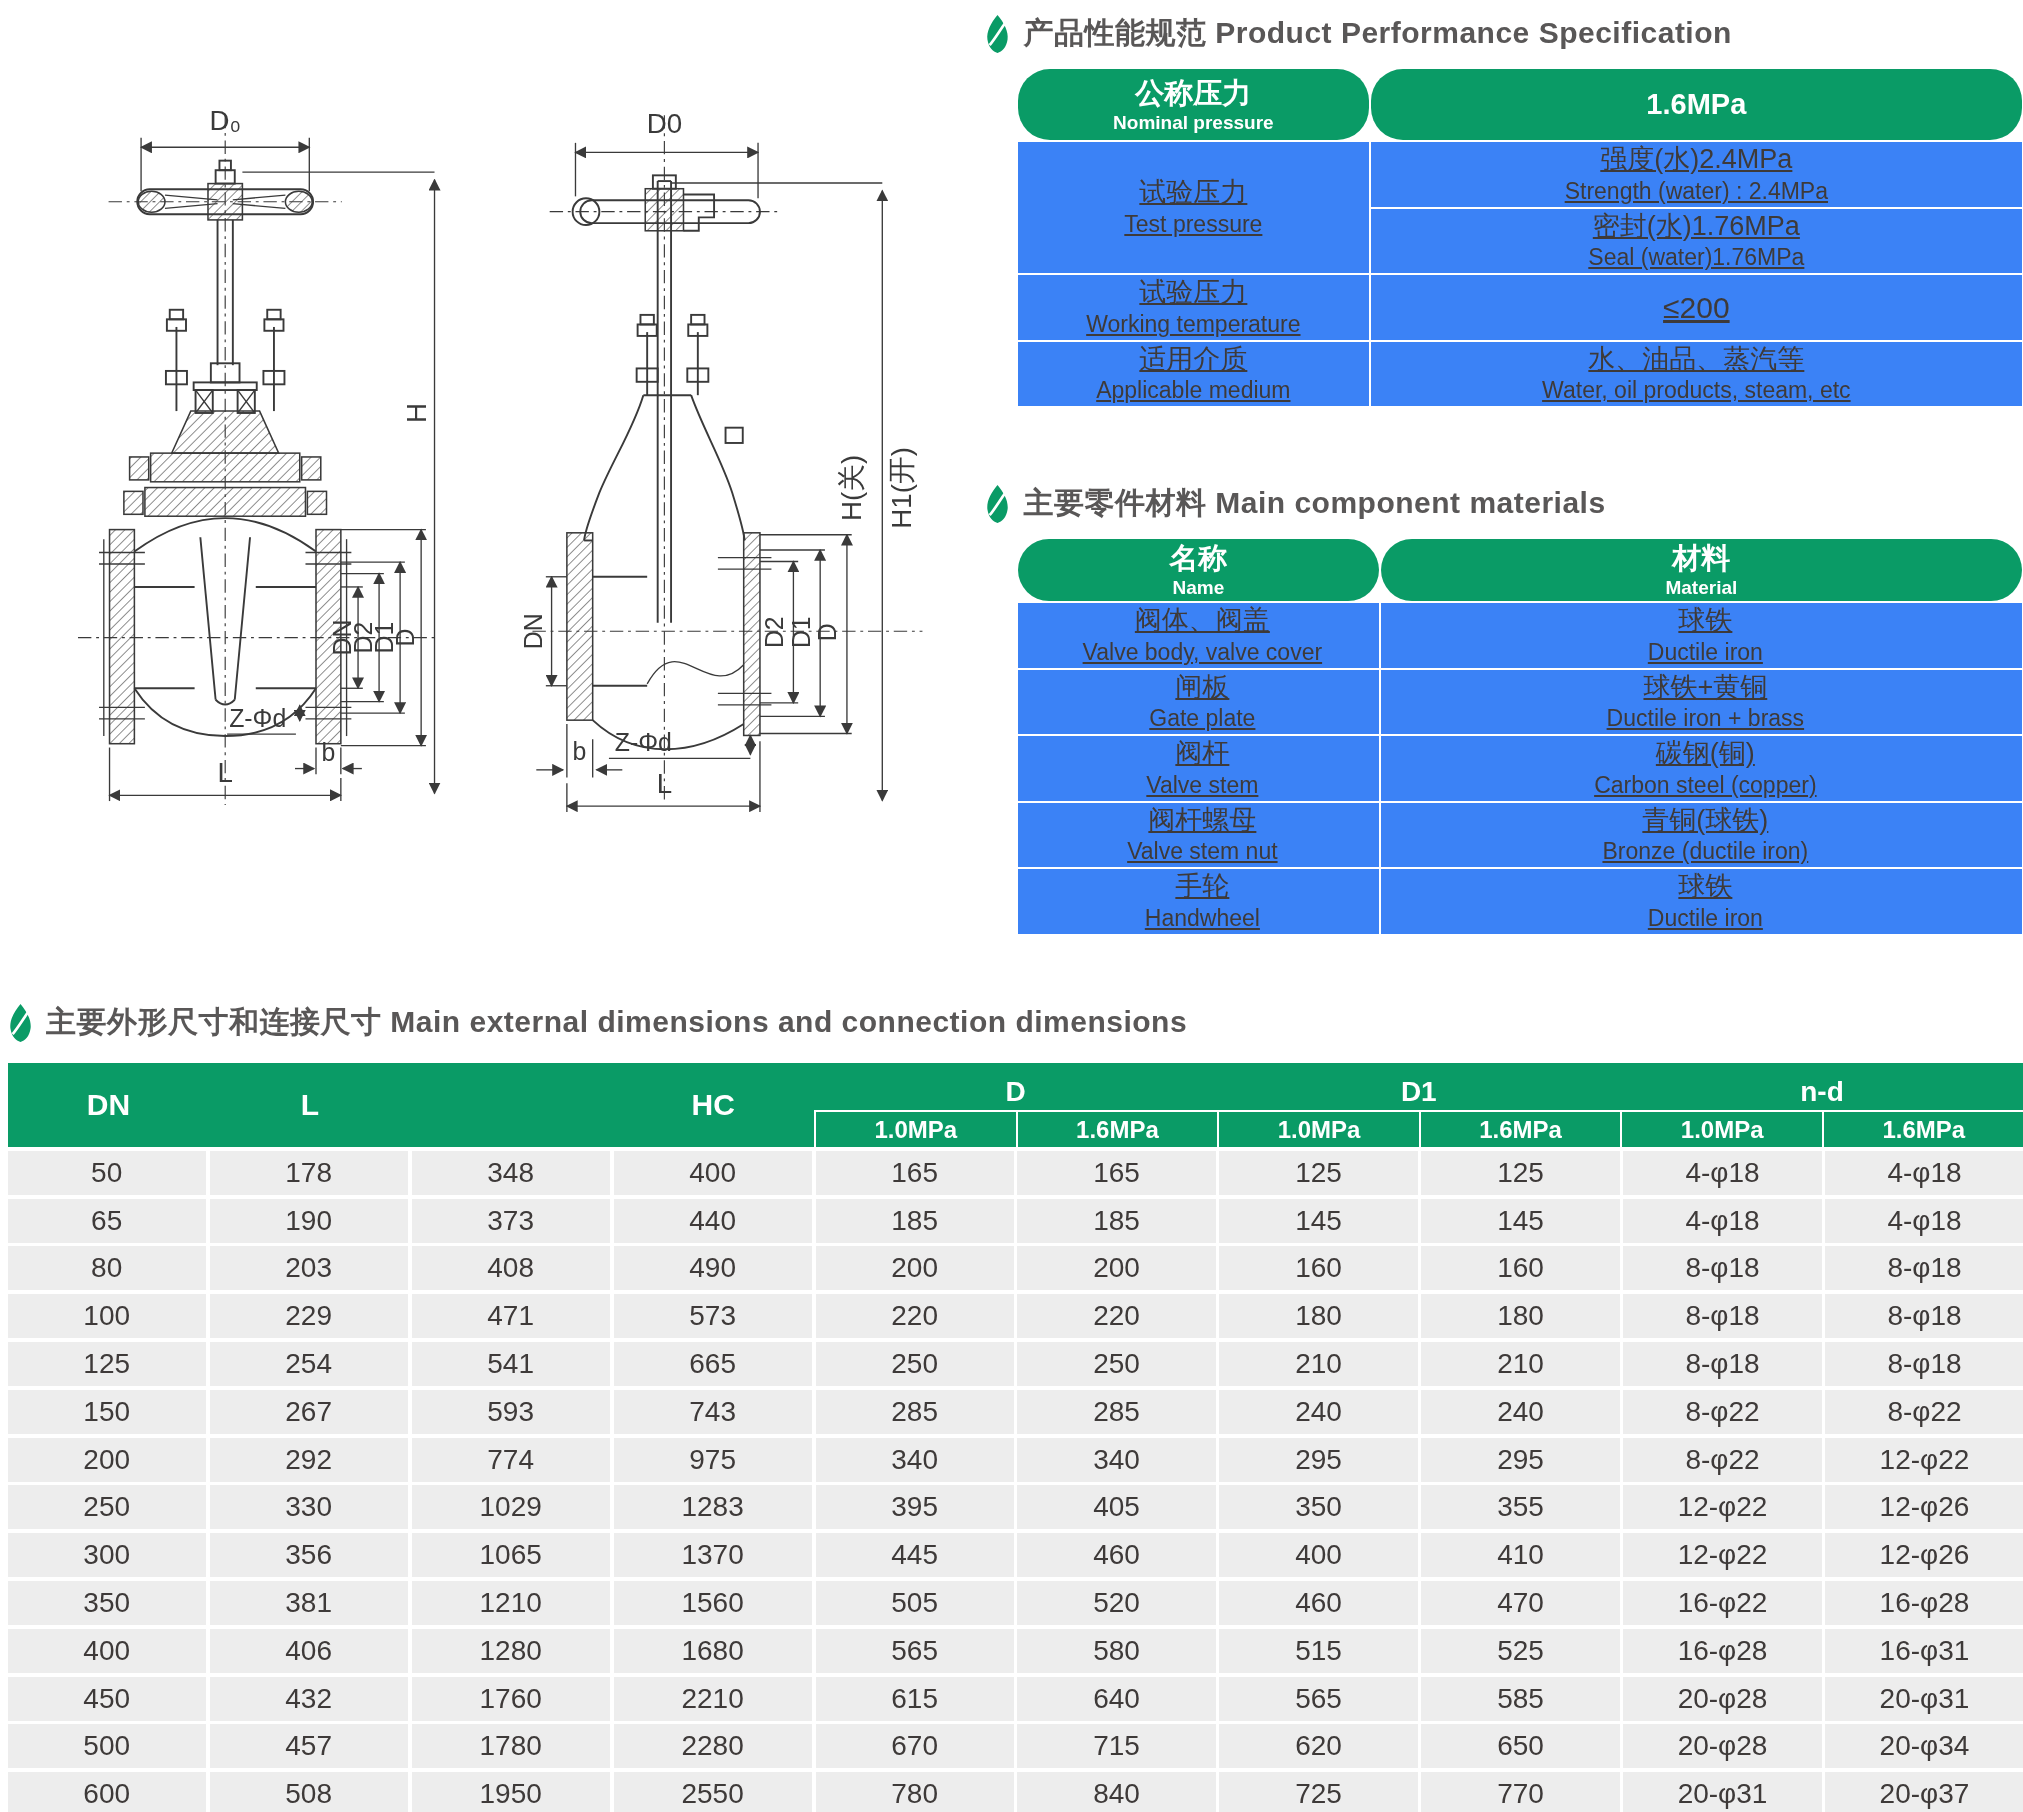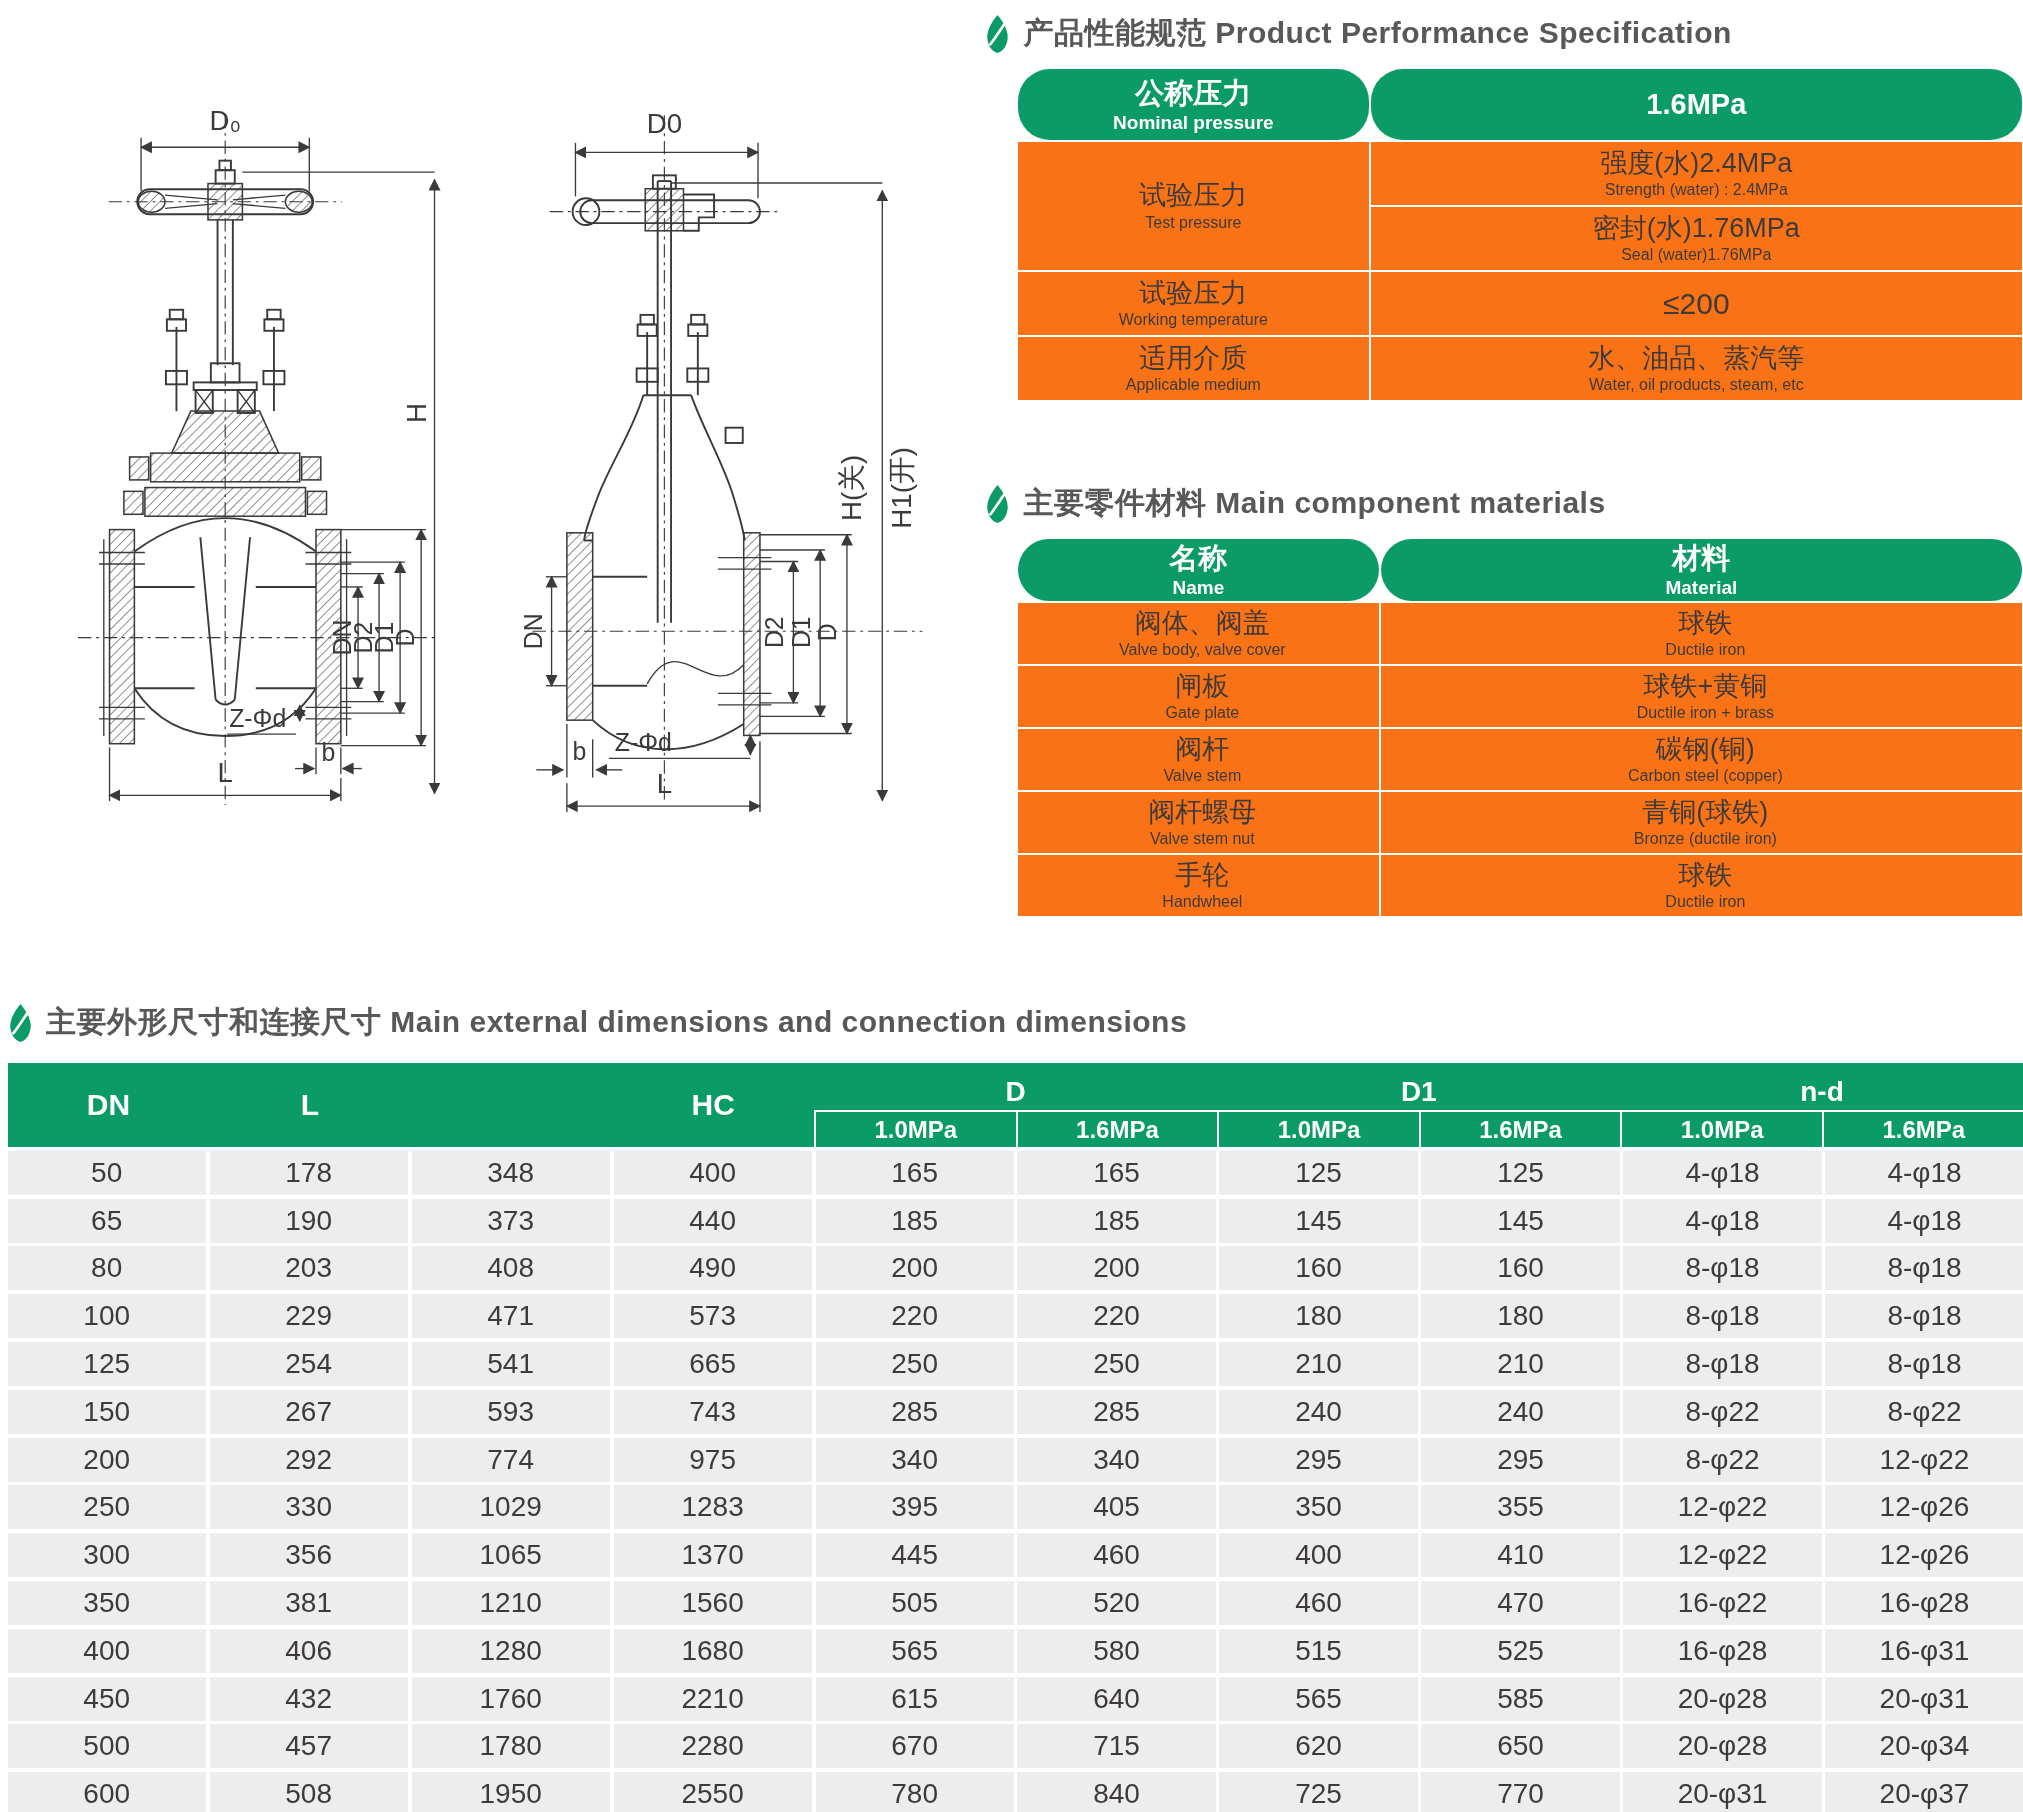--- a/index.html
+++ b/index.html
@@ -8,23 +8,23 @@
     font-family:"Liberation Sans","DejaVu Sans",sans-serif;color:#3e3a39;overflow:hidden;
   }
   .abs{position:absolute;}
   
   .sec-head{display:flex;align-items:center;gap:13.4px;}
   .sec-head .txt{font-size:30px;font-weight:700;color:#595757;white-space:nowrap;letter-spacing:0.5px;}
   .leaf{flex:0 0 auto;}
   
   table.spec{border-collapse:separate;border-spacing:2.9px;width:100%;table-layout:fixed;}
   table.spec th{background:#0a9b66;color:#fff;font-weight:700;text-align:center;vertical-align:middle;border-radius:32px;}
-  table.spec td{background:#f97316;text-align:center;vertical-align:middle;}
+  table.spec td{background:#3b82f6;text-align:center;vertical-align:middle;text-decoration:underline;}
   table.spec .cn{font-size:27px;line-height:1.25;color:#3e3a39;}
-  table.spec .en{font-size:16px;line-height:1.25;color:#3e3a39;}
+  table.spec .en{font-size:23px;line-height:1.25;color:#3e3a39;}
   table.spec th .cn{font-size:29px;color:#fff;}
   table.spec th .en{font-size:19px;color:#fff;}
   table.spec .big{font-size:30px;}
   #perf-table th{height:69px;}
   #perf-table td{height:61px;}
   #mat-table th{height:59px;margin-left:12px;}
   #mat-table td{height:59px;padding-left:9px;}
   
   #dim-wrap{left:7.6px;top:1063px;width:2016px;}
   #dim-header{display:grid;grid-template-columns:repeat(10,1fr);grid-template-rows:49px 35px;background:#0a9b66;color:#fff;font-weight:700;}

